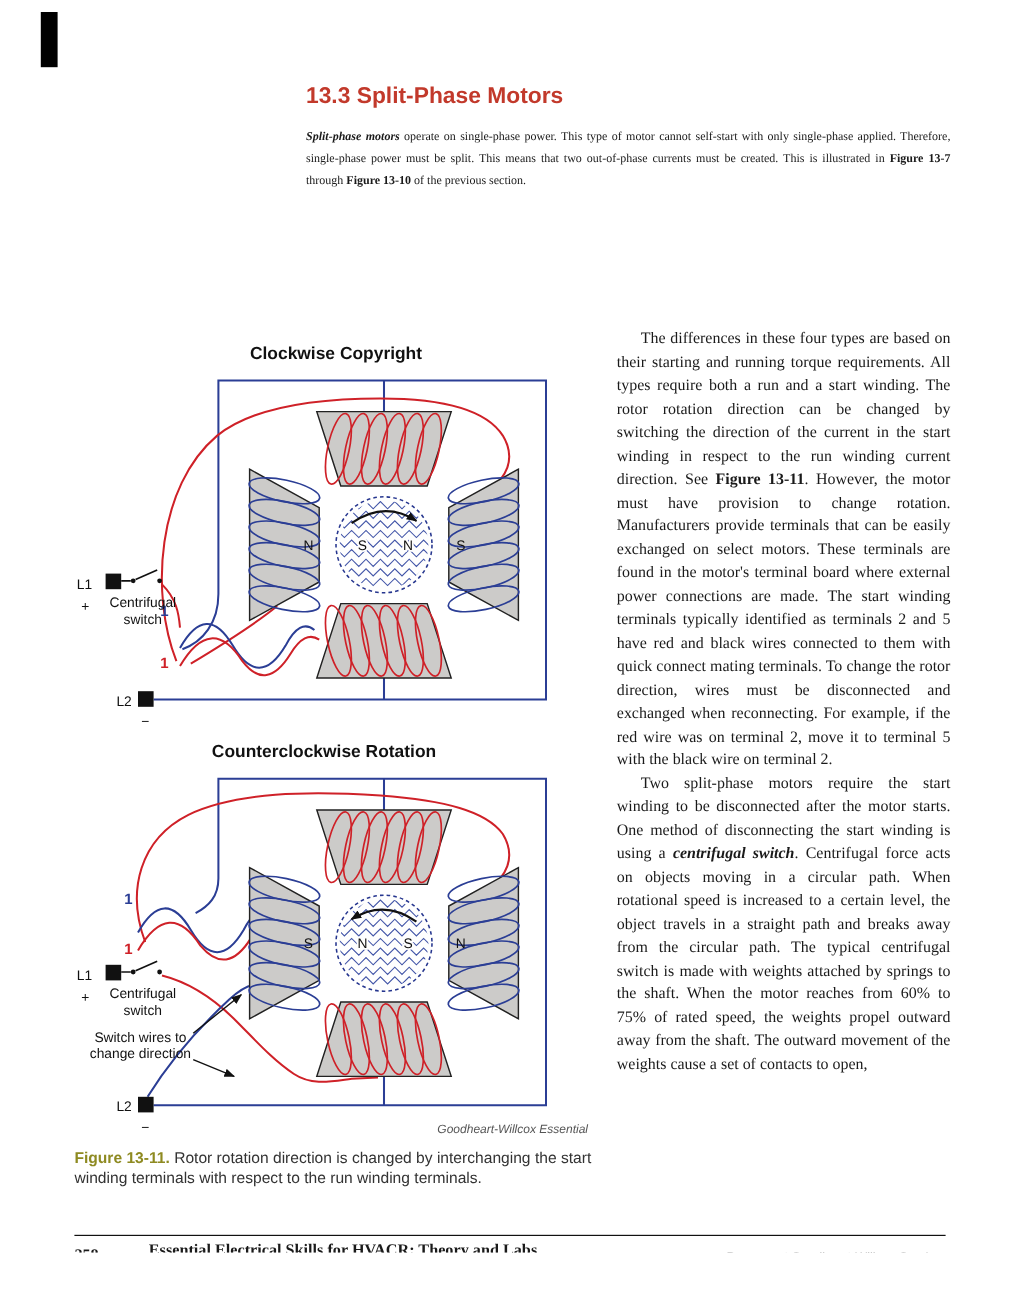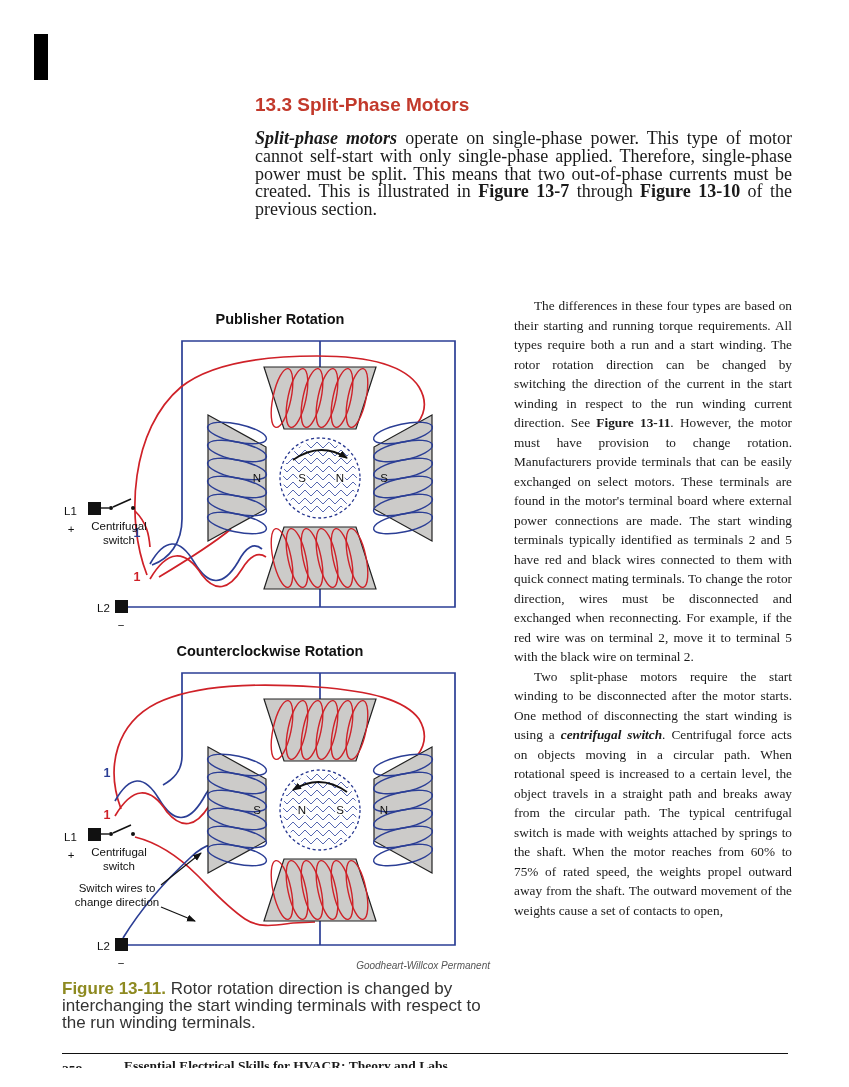--- a/index.html
+++ b/index.html
@@ -1,26 +1,26 @@
 <!DOCTYPE html>
 <html style="--title_red: #c2392b; --figure_label: #8e8a21; --wire_red: #cf2128; --wire_blue: #2b3e95; --pole_gray: #cccbc9;"><head>
 <meta charset="utf-8">
 <style>
   * { margin:0; padding:0; box-sizing:border-box; }
   html,body { background:#ffffff; }
   .page { position:relative; width:849px; height:1044px; background:#fff;
-          font-family:"Liberation Serif", serif; color:#1a1a1a; overflow:hidden;margin-top:24px; }
+          font-family:"Liberation Serif", serif; color:#1a1a1a; overflow:hidden; }
   .chapter-tab { position:absolute; left:34px; top:10px; width:14px; height:46px; background:#000; }
 
   .section-title { position:absolute; left:255px; top:70px;
     font-family:"Liberation Sans", sans-serif; font-weight:bold; font-size:19px;
     color:var(--title_red,#c2392b); }
 
   .intro-p1 { position:absolute; left:255px; top:106px; width:537px;
-    font-size:18px; line-height:17.8px; text-align:justify; }
+    font-size:10px; line-height:17.8px; text-align:justify; }
   .lead { font-weight:bold; font-style:italic; }
   .intro-p2 { position:absolute; left:255px; top:189px; width:537px;
     font-size:13.6px; text-indent:18px; }
   .bullets { position:absolute; left:272px; top:212px; list-style:none;
     font-size:13.4px; line-height:18.6px; }
   .bullets li::before { content:"\2022"; margin-right:9px; }
 
   .right-col { position:absolute; left:514px; top:272px; width:278px;
     font-size:13.3px; line-height:19.5px; text-align:justify; }
   .right-col p { text-indent:20px; }
@@ -31,21 +31,21 @@
     font-weight:bold; font-size:14.5px; text-align:center; color:#111; }
   #dt1 { left:165px; top:287px; width:230px; }
   #dt2 { left:150px; top:619px; width:240px; }
   svg.diagram { position:absolute; }
   #d1 { left:55px; top:305px; }
   #d2 { left:55px; top:637px; }
 
   .credit { position:absolute; left:300px; top:936px; width:190px; text-align:right;
     font-family:"Liberation Sans",sans-serif; font-style:italic; font-size:10px; color:#555; }
   .caption { position:absolute; left:62px; top:956px; width:436px;
-    font-family:"Liberation Sans",sans-serif; font-size:17px; line-height:17px; color:#333; }
+    font-family:"Liberation Sans",sans-serif; font-size:13px; line-height:17px; color:#333; }
   .figlabel { font-weight:bold; color:var(--figure_label,#8e8a21); }
 
   .footer-rule { position:absolute; left:62px; top:1029px; width:726px;
     border-top:1.6px solid #111; }
   .page-number { position:absolute; left:62px; top:1038px; font-weight:bold; font-size:13.5px;text-align:right; }
   .book-title  { position:absolute; left:124px; top:1034px; font-weight:bold; font-size:13.5px; }
   .copyright   { position:absolute; left:560px; top:1042px; width:228px; text-align:right;
     font-family:"Liberation Sans",sans-serif; font-size:10.5px; color:#9a9a9a; }
 
   
@@ -78,21 +78,21 @@
 
   <p class="intro-p1"><span class="lead">Split-phase motors</span><span> operate on single-phase power. This type of motor cannot self-start with only single-phase applied. Therefore, single-phase power must be split. This means that two out-of-phase currents must be created. This is illustrated in </span><b>Figure 13-7</b><span> through </span><b>Figure 13-10</b><span> of the previous section.</span></p>
 
 
 
   <div class="right-col">
     <p><span>The differences in these four types are based on their starting and running torque requirements. All types require both a run and a start winding. The rotor rotation direction can be changed by switching the direction of the current in the start winding in respect to the run winding current direction. See </span><b>Figure 13-11</b><span>. However, the motor must have provision to change rotation. Manufacturers provide terminals that can be easily exchanged on select motors. These terminals are found in the motor's terminal board where external power connections are made. The start winding terminals typically identified as terminals 2 and 5 have red and black wires connected to them with quick connect mating terminals. To change the rotor direction, wires must be disconnected and exchanged when reconnecting. For example, if the red wire was on terminal 2, move it to terminal 5 with the black wire on terminal 2.</span></p>
     <p><span>Two split-phase motors require the start winding to be disconnected after the motor starts. One method of disconnecting the start winding is using a </span><span class="term">centrifugal switch</span><span>. Centrifugal force acts on objects moving in a circular path. When rotational speed is increased to a certain level, the object travels in a straight path and breaks away from the circular path. The typical centrifugal switch is made with weights attached by springs to the shaft. When the motor reaches from 60% to 75% of rated speed, the weights propel outward away from the shaft. The outward movement of the weights cause a set of contacts to open,</span></p>
   </div>
 
-  <div class="diagram-title" id="dt1">Publisher Rotation</div>
+  <div class="diagram-title" id="dt1">Clockwise Copyright</div>
 
   <svg class="diagram" id="d1" width="445" height="302" viewBox="0 0 445 302">
     <defs>
       <marker id="ah1" markerWidth="9" markerHeight="8" refX="8" refY="3.5" orient="auto" markerUnits="userSpaceOnUse">
         <path d="M0,0 L9,3.5 L0,7 Z" fill="#111"></path>
       </marker>
       <clipPath id="rc1">
           <circle cx="265" cy="149" r="37"></circle>
         </clipPath>
     </defs>
@@ -279,21 +279,21 @@
     <text class="dlabel" x="62" y="231" text-anchor="middle">Switch wires to</text>
     <text class="dlabel" x="62" y="245" text-anchor="middle">change direction</text>
     <line class="ann" x1="106" y1="224" x2="146" y2="192" marker-end="url(#ah2)"></line>
     <line class="ann" x1="106" y1="246" x2="140" y2="260" marker-end="url(#ah2)"></line>
 
     <text class="dlabel" x="42" y="289">L2</text>
     <rect class="term-sq" x="60" y="277" width="13" height="13"></rect>
     <text class="dlabel" x="66" y="306" text-anchor="middle">−</text>
   </svg>
 
-  <div class="credit">Goodheart-Willcox Permanent</div>
+  <div class="credit">Goodheart-Willcox Essential</div>
 
   <p class="caption"><span class="figlabel">Figure 13-11.</span> <span>Rotor rotation direction is changed by interchanging the start winding terminals with respect to the run winding terminals.</span></p>
 
   <div class="footer-rule"></div>
   <span class="page-number">258</span>
   <span class="book-title">Essential Electrical Skills for HVACR: Theory and Labs</span>
   <span class="copyright">Permanent Goodheart-Willcox Co., Inc.</span>
 </div>
 
 </body></html>

